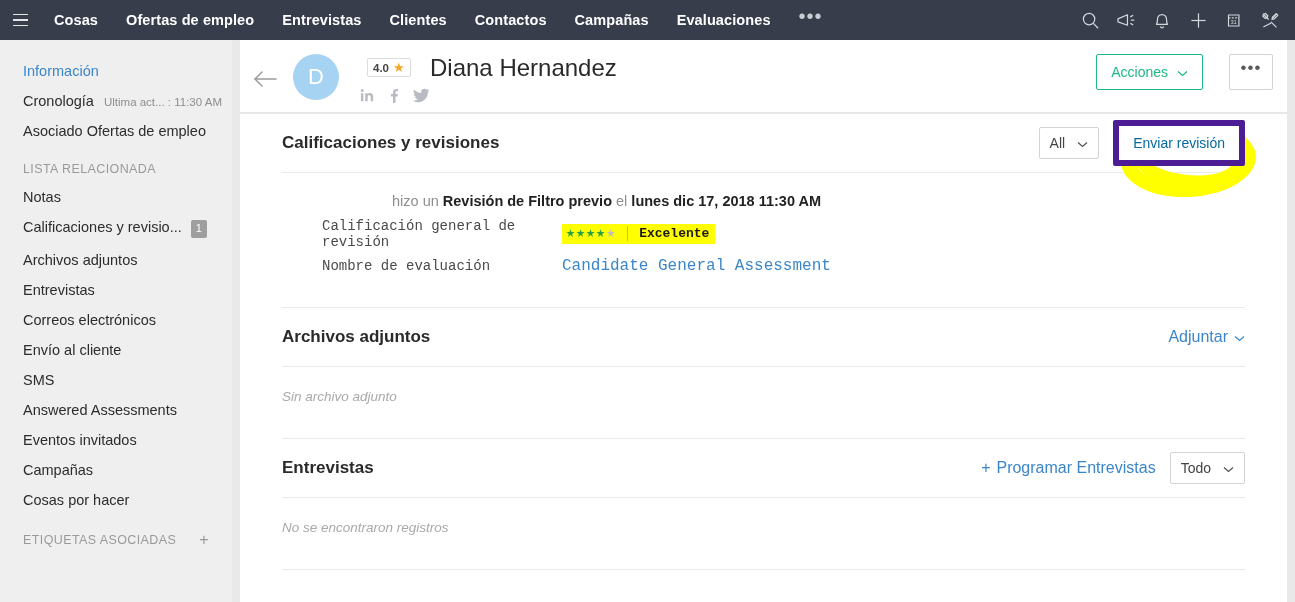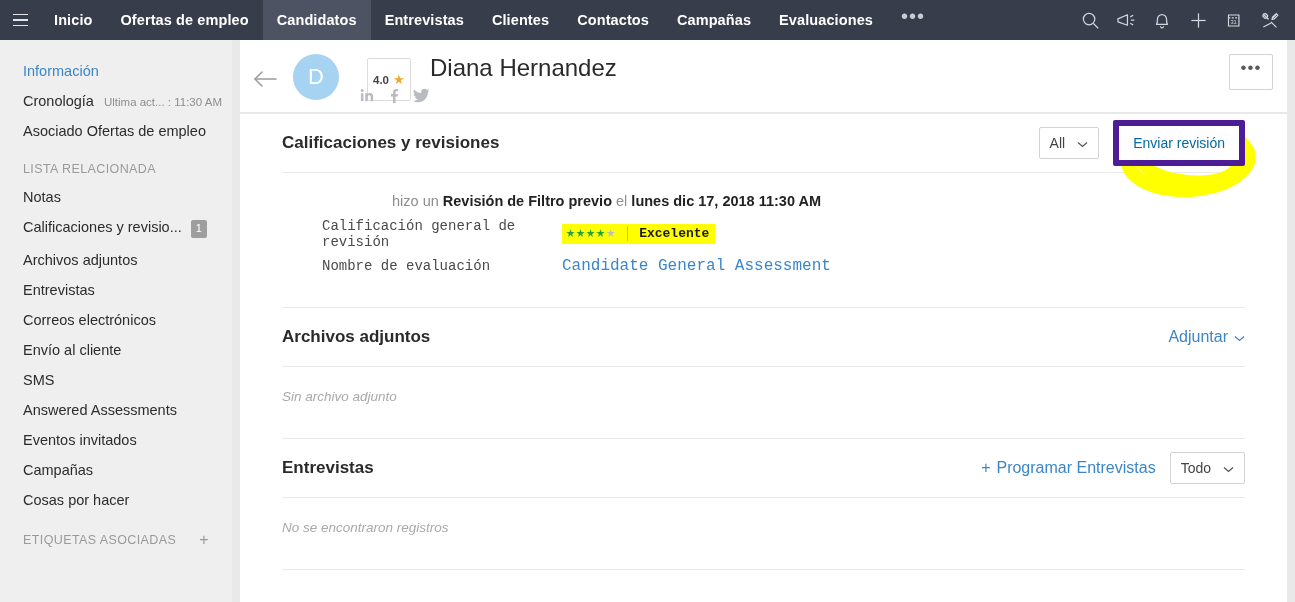--- a/index.html
+++ b/index.html
@@ -103,21 +103,21 @@
   .avatar {
     position: absolute; left: 53px; top: 14px;
     width: 46px; height: 46px; border-radius: 50%;
     background: #a6d3f2; color: #ffffff;
     font-size: 22px; display: flex;
     align-items: center; justify-content: center;
   }
   .rating-badge {
     position: absolute; left: 127px; top: 18px;
     border: 1px solid #dcdcdc; border-radius: 2px;
-    padding: 14px 5px; display: flex; align-items: center; gap: 4px;
+    padding: 2px 5px; display: flex; align-items: center; gap: 4px;
     background: #ffffff; cursor: pointer;
   }
   .rating-badge .num { font-size: 11.5px; color: #444; font-weight: bold; }
   .rating-badge .star { color: #f5a623; font-size: 13px; line-height: 1; }
   .cand-name {
     position: absolute; left: 190px; top: 14px;
     font-size: 24px; color: #2a2a2a; white-space: nowrap;
   }
   .social-row {
     position: absolute; left: 120px; top: 48px;
@@ -223,23 +223,22 @@
 </head>
 <body>
 
 <div class="topbar">
   <div class="hamburger">
     <span></span>
       <span></span>
       <span></span>
   </div>
   <div class="nav-items">
-    <div class="nav-item">Inicio</div>
+    <div class="nav-item">Cosas</div>
     <div class="nav-item">Ofertas de empleo</div>
-    <div class="nav-item active">Candidatos</div>
     <div class="nav-item">Entrevistas</div>
     <div class="nav-item">Clientes</div>
     <div class="nav-item">Contactos</div>
     <div class="nav-item">Campañas</div>
     <div class="nav-item">Evaluaciones</div>
     <div class="nav-more">•••</div>
   </div>
   <div class="nav-right">
     <div class="nav-icon">
       <svg width="19" height="19" viewBox="0 0 20 20" fill="none" stroke="currentColor" stroke-width="1.3">
@@ -369,20 +368,28 @@
       </span>
       <span>
         <svg width="14" height="15" viewBox="0 0 14 16" fill="currentColor">
           <path d="M8.6 16 V9 h2.2 l.35-2.6 H8.6 V4.8 c0-.75.2-1.26 1.3-1.26 h1.35 V1.2 C11.02 1.15 10.2 1.05 9.26 1.05 7.28 1.05 5.95 2.25 5.95 4.47 V6.4 H3.8 V9 h2.15 v7 Z"></path>
         </svg>
       </span>
       <span>
         <svg width="17" height="15" viewBox="0 0 18 15" fill="currentColor">
           <path d="M17.6 2.1c-.64.29-1.33.48-2.06.57.74-.45 1.31-1.15 1.58-2-.69.41-1.46.71-2.28.87A3.58 3.58 0 0 0 12.2.4a3.6 3.6 0 0 0-3.6 3.6c0 .28.03.56.09.82A10.2 10.2 0 0 1 1.22 1.06a3.6 3.6 0 0 0 1.12 4.8 3.57 3.57 0 0 1-1.63-.45v.05a3.6 3.6 0 0 0 2.89 3.53 3.6 3.6 0 0 1-1.62.06 3.6 3.6 0 0 0 3.36 2.5A7.22 7.22 0 0 1 0 13.04a10.18 10.18 0 0 0 5.52 1.62c6.62 0 10.25-5.49 10.25-10.25l-.01-.47c.7-.51 1.31-1.15 1.79-1.87z"></path>
         </svg>
+      </span>
+    </div>
+    <div class="btn-actions">
+      <span>Acciones</span>
+      <span>
+        <svg width="11" height="7" viewBox="0 0 11 7" fill="none" stroke="currentColor" stroke-width="1.3">
+            <polyline points="1,1.5 5.5,5.5 10,1.5"></polyline>
+          </svg>
       </span>
     </div>
     <div class="btn-dots">•••</div>
   </div>
 
   <div class="scroll-body">
 
     <div class="panel">
       <div class="panel-head">
         <div class="panel-title">Calificaciones y revisiones</div>

